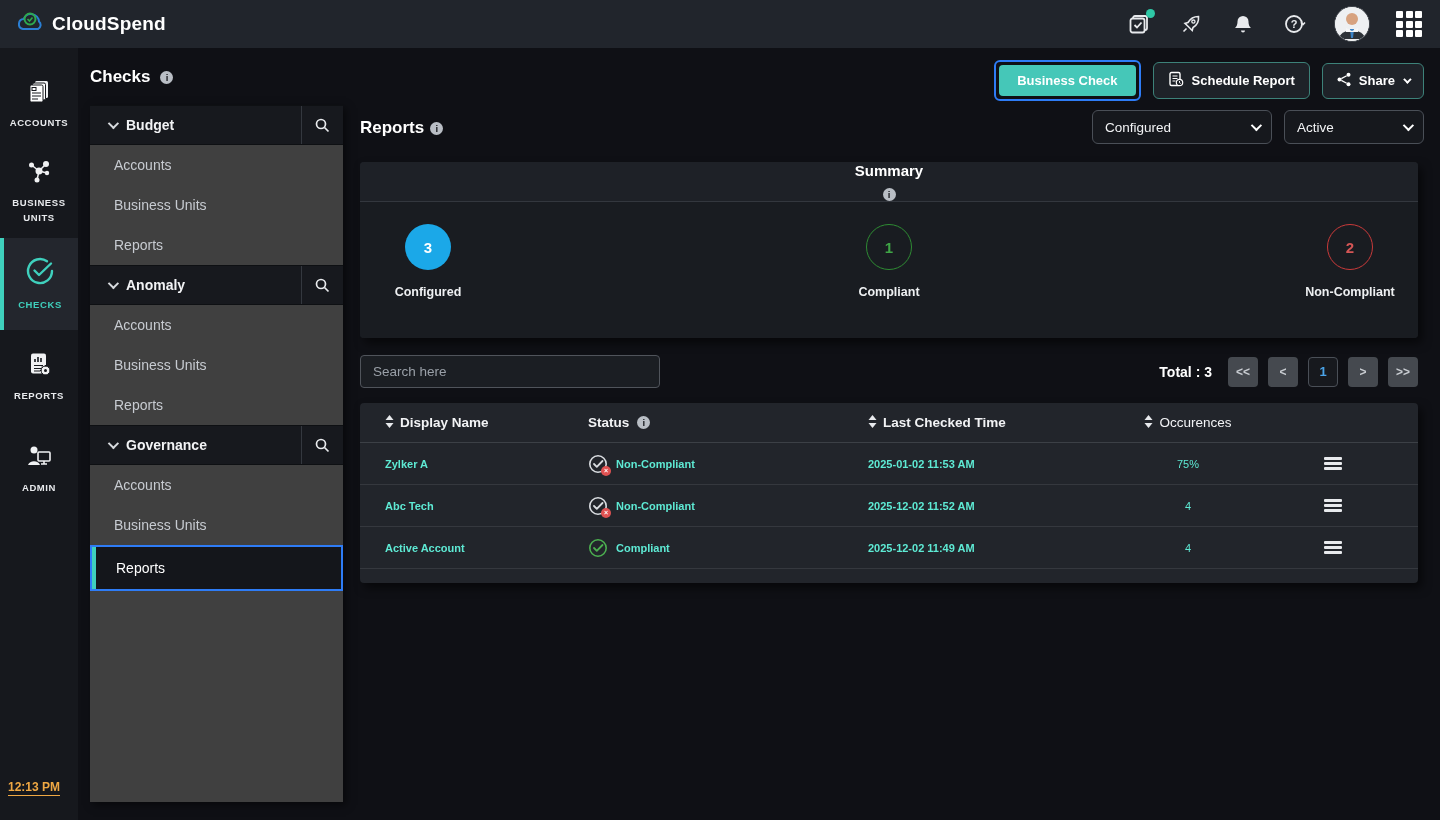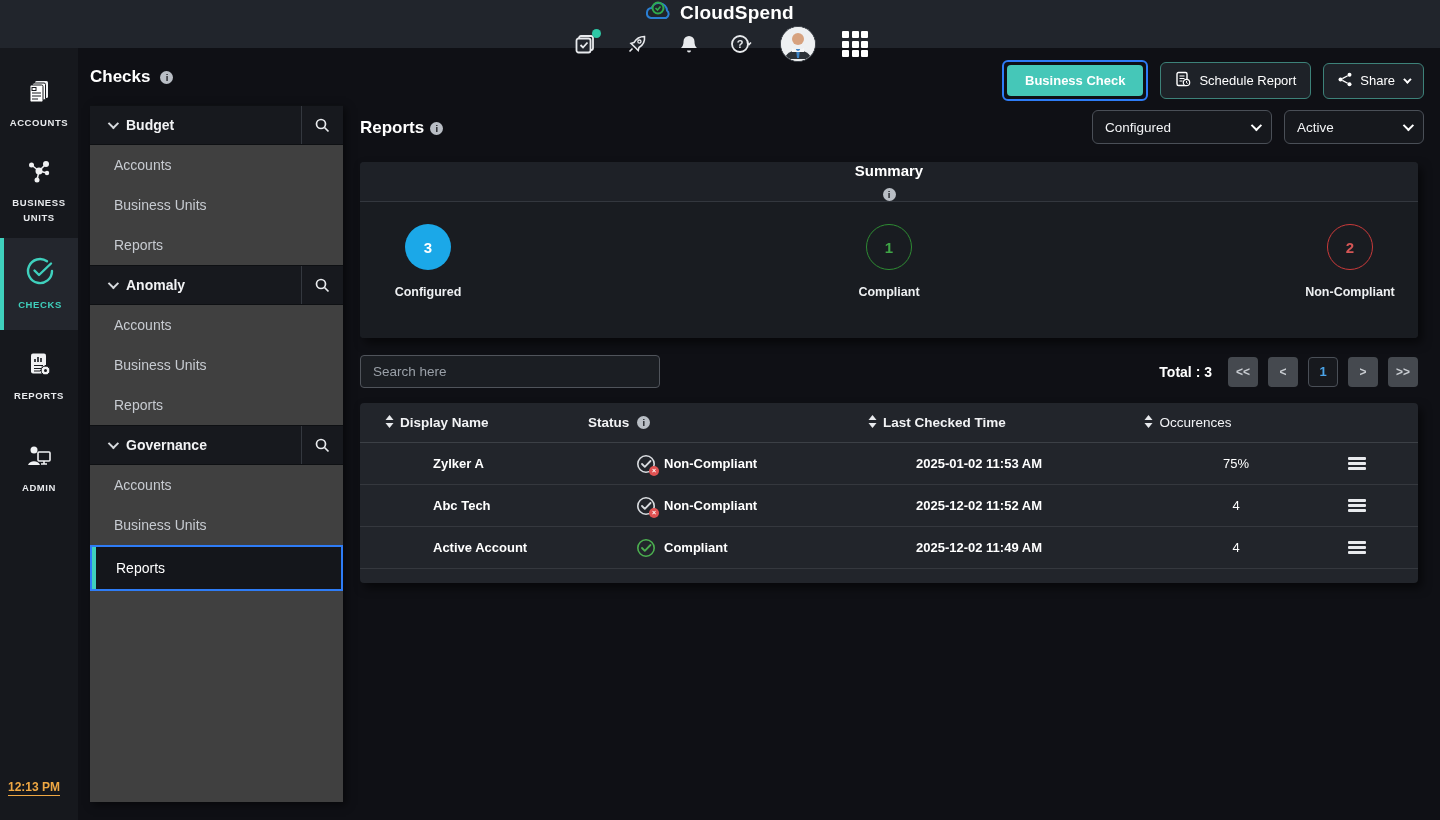--- a/index.html
+++ b/index.html
@@ -1,20 +1,20 @@
 <!DOCTYPE html>
 <html><head>
 <meta charset="utf-8">
 <style>
   * { margin:0; padding:0; box-sizing:border-box; }
   html,body { width:1440px; height:820px; overflow:hidden; }
   body { font-family:"Liberation Sans", sans-serif; background:#0f1015; color:#eef0f3; position:relative; }
 
   
-  .topbar { position:absolute; top:0; left:0; width:1440px; height:48px; background:#21252c; display:flex; align-items:center; justify-content:space-between; padding:0 18px; z-index:20;flex-direction:column; }
+  .topbar { position:absolute; top:0; left:0; width:1440px; height:48px; background:#21252c; display:flex; align-items:center; justify-content:space-between; padding:0 18px; z-index:20; }
   .brand { display:flex; align-items:center; gap:8px; }
   .brand-name { font-size:19px; font-weight:bold; color:#fff; letter-spacing:.2px; }
   .topbar-right { display:flex; align-items:center; gap:26px; }
   .tb-icon { position:relative; width:26px; height:26px; display:flex; align-items:center; justify-content:center; cursor:pointer; }
   .green-dot { position:absolute; top:-2px; right:-3px; width:9px; height:9px; border-radius:50%; background:#2ec8a6; }
   .help-wrap { display:flex; align-items:center; gap:3px; }
   .avatar { width:36px; height:36px; border-radius:50%; background:#f2f3f4; overflow:hidden; border:1px solid #3a3f46; }
   .apps-grid { display:grid; grid-template-columns:repeat(3,7px); grid-template-rows:repeat(3,7px); gap:2.5px; }
   .apps-grid i { background:#fff; border-radius:1px; }
 
@@ -33,21 +33,21 @@
   .group-label { font-size:14px; font-weight:bold; color:#f2f3f5; flex:1; }
   .group-search { width:42px; height:100%; display:flex; align-items:center; justify-content:center; border-left:1px solid #34383f; cursor:pointer; }
   .panel-item { height:40px; display:flex; align-items:center; padding-left:24px; font-size:14px; color:#c7cbd1; cursor:pointer; }
   .panel-item.selected { height:46px; border:2px solid #2e7cf6; background:#14161b; color:#fff; padding-left:0; }
   .sel-bar { width:4px; height:100%; background:#3fd0bd; margin-right:20px; }
 
   
   .actions { position:absolute; top:60px; right:16px; display:flex; align-items:center; gap:12px; }
   .cfg-wrap { border:2px solid #2e7cf6; border-radius:6px; padding:3px; }
   .btn-primary { background:#45c7b8; color:#fff; font-size:13px; font-weight:bold; border:none; border-radius:4px; padding:8px 18px; cursor:pointer; font-family:inherit; }
-  .btn-outline { background:#1e2228; color:#fff; font-size:13px; font-weight:normal; border:1px solid #3d8279; border-radius:6px; padding:8px 14px; display:flex; align-items:center; gap:8px; cursor:pointer; font-family:inherit; }
+  .btn-outline { background:#1e2228; color:#fff; font-size:13px; font-weight:bold; border:1px solid #3d8279; border-radius:6px; padding:8px 14px; display:flex; align-items:center; gap:8px; cursor:pointer; font-family:inherit; }
 
   
   .main-title { position:absolute; top:118px; left:360px; display:flex; align-items:center; gap:6px; font-size:17px; font-weight:bold; color:#fff; }
   .filters { position:absolute; top:110px; right:16px; display:flex; gap:12px; }
   .dropdown { height:34px; background:#16181d; border:1px solid #4a4f57; border-radius:6px; color:#f2f3f5; font-size:13.5px; display:flex; align-items:center; justify-content:space-between; padding:0 12px; cursor:pointer; }
   .dd-type { width:180px; } .dd-status { width:140px; }
 
   .card { position:absolute; left:360px; width:1058px; background:#1d2026; border-radius:4px; box-shadow:4px 5px 10px rgba(0,0,0,.55); }
   .summary-card { top:162px; height:176px; }
   .card-header { height:40px; display:flex; align-items:center; gap:9px; padding:0 16px; font-size:15px; font-weight:bold; color:#fff; border-bottom:1px solid #33373e; background:#1e2127; border-radius:4px 4px 0 0;flex-direction:column; }
@@ -65,21 +65,21 @@
   .search-input::placeholder { color:#9aa0a8; }
   .pager { display:flex; align-items:center; gap:10px; }
   .total { font-size:14px; font-weight:bold; color:#fff; margin-right:6px; }
   .pg-btn { width:30px; height:30px; border-radius:4px; background:#45494f; border:none; color:#c9cdd2; font-size:12px; font-weight:bold; cursor:pointer; font-family:inherit; }
   .pg-btn.current { background:#17191e; border:1px solid #4a4f57; color:#4aa3e8; font-size:13px; }
 
   
   .table-card { top:403px; background:#22252b; padding-bottom:14px; }
   .trow { display:flex; align-items:center; }
   .thead { height:40px; border-bottom:1px solid #3c4046; font-size:13.5px; font-weight:bold; color:#f2f3f5; }
-  .tbody-row { height:42px; border-bottom:1px solid #35383e; font-size:13px; color:#ffffff;padding-left:48px; }
+  .tbody-row { height:42px; border-bottom:1px solid #35383e; font-size:11px; color:#5eead4; }
   .col-name { width:228px; padding-left:25px; display:flex; align-items:center; gap:6px; font-weight:bold; }
   .col-status { width:280px; display:flex; align-items:center; gap:8px; font-weight:bold; }
   .col-time { width:260px; display:flex; align-items:center; gap:6px; font-weight:bold; }
   .col-occ { width:120px; display:flex; align-items:center; justify-content:center; gap:6px; font-weight:normal; }
   .col-actions { flex:1; display:flex; justify-content:center; }
   .hamburger { width:18px; height:13px; display:flex; flex-direction:column; justify-content:space-between; cursor:pointer; }
   .hamburger i { height:3px; background:#e8eaed; border-radius:1px; }
 
   
   .chev { width:8px; height:8px; border-right:2px solid #d7dade; border-bottom:2px solid #d7dade; transform:rotate(45deg) translateY(-2px); display:inline-block; }

